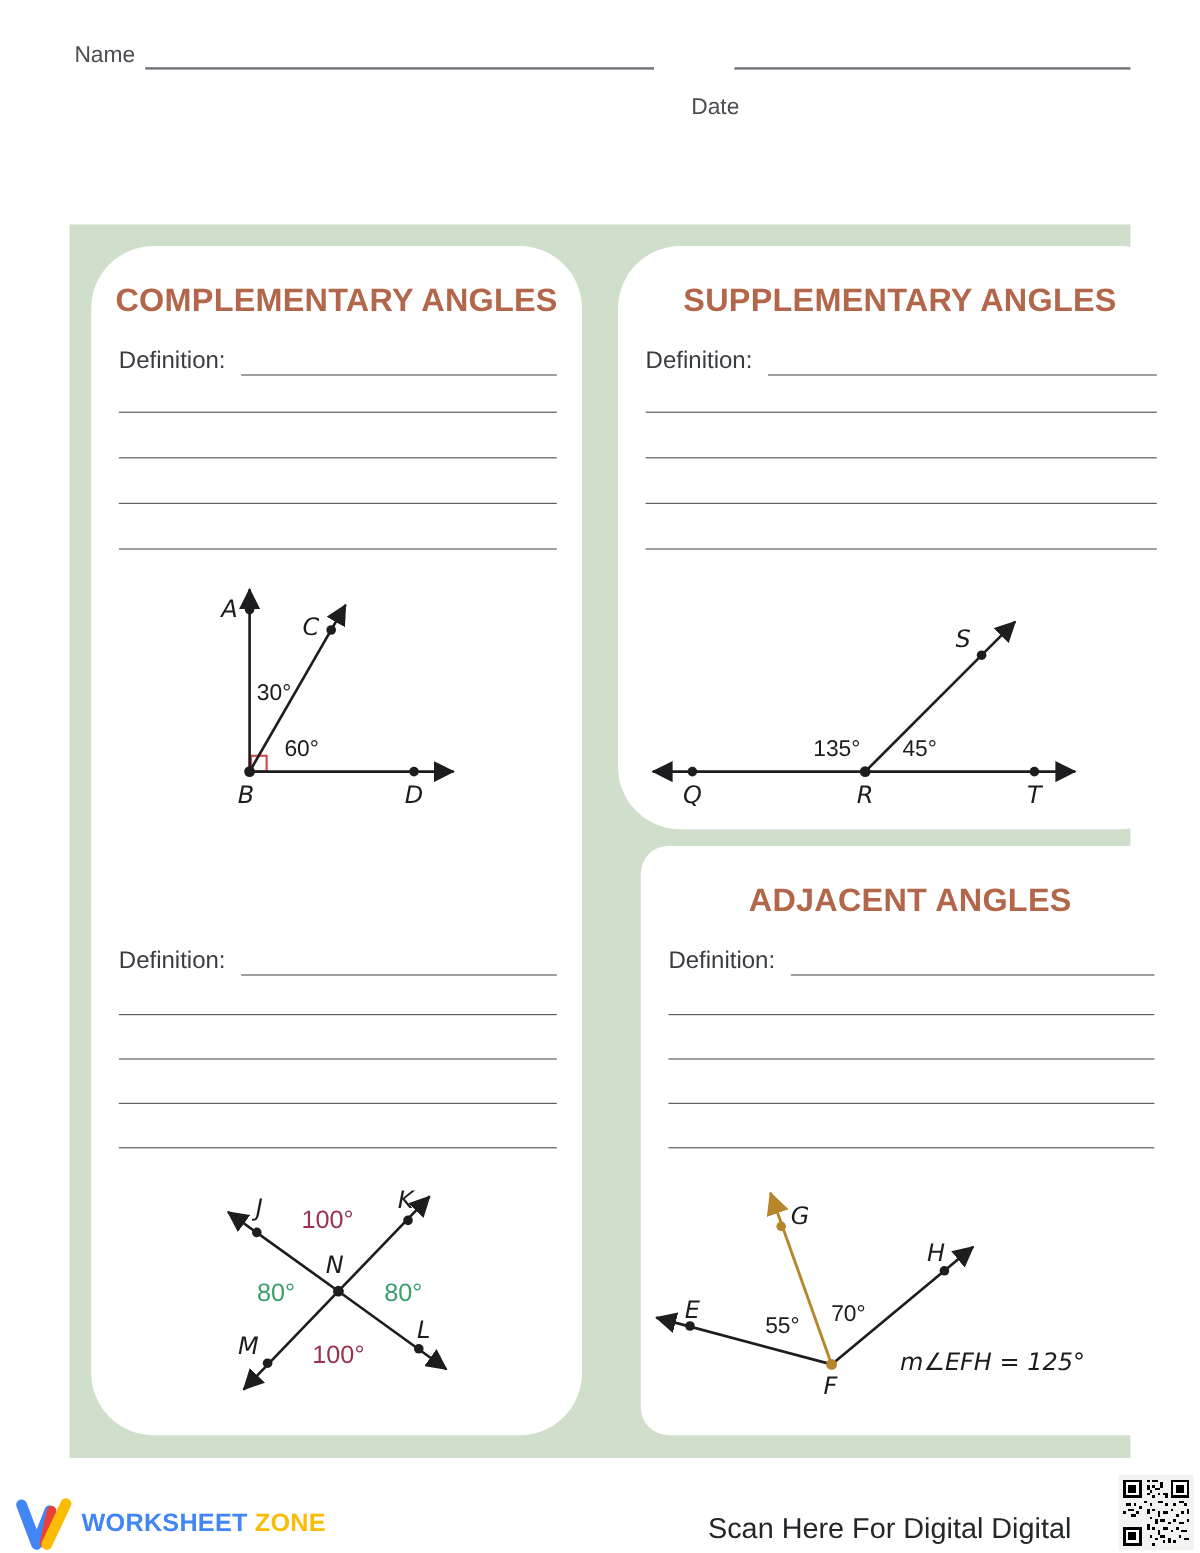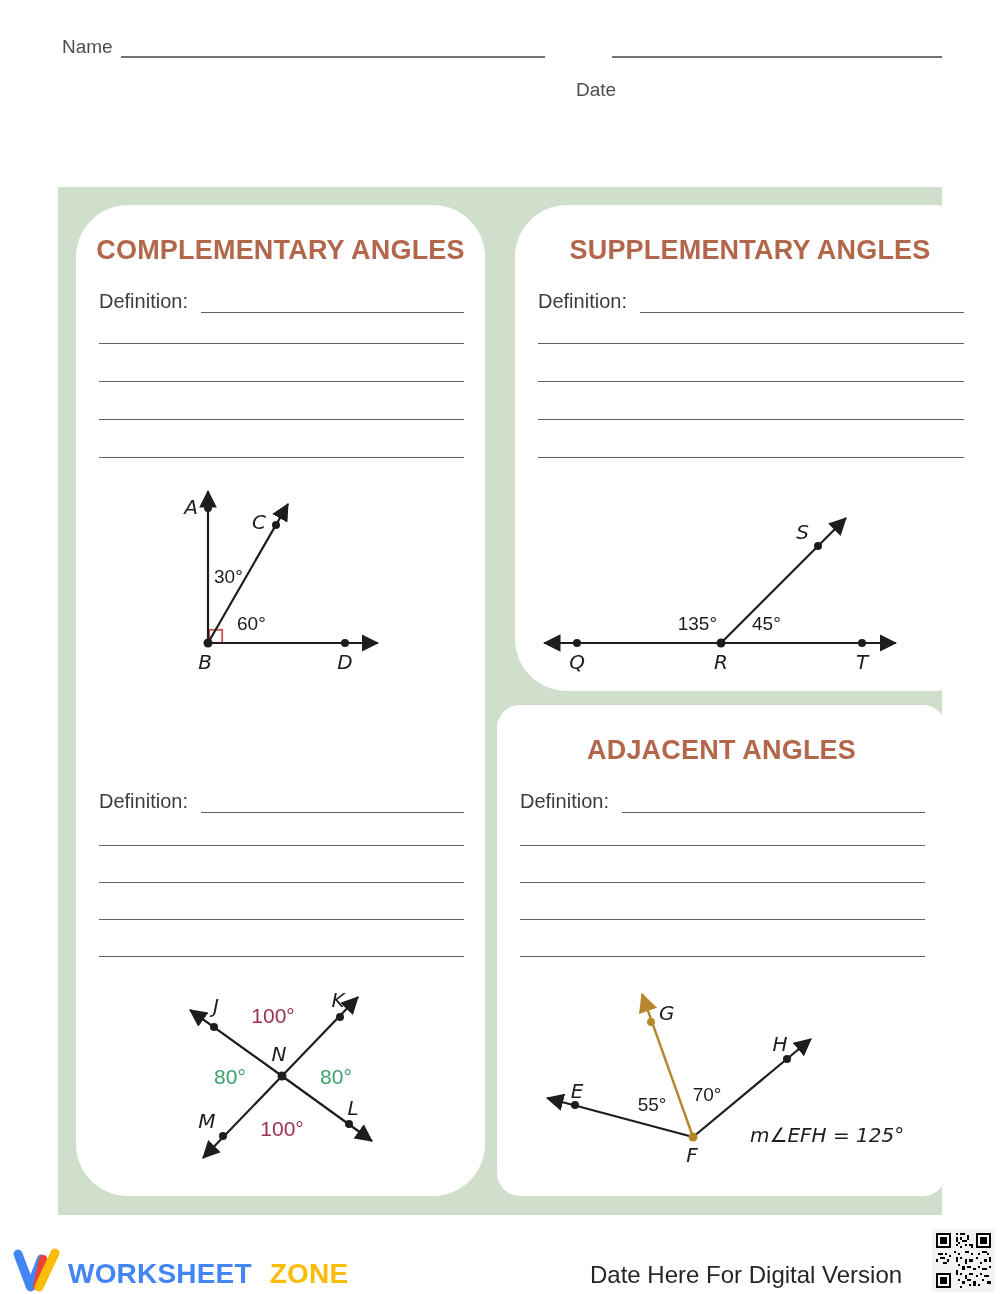--- a/index.html
+++ b/index.html
@@ -44,23 +44,23 @@
   .ang { font-family:"Liberation Sans", sans-serif; font-size:19px; fill:#1d1d1f; }
   .ang-big { font-family:"Liberation Sans", sans-serif; font-size:21px; }
   .txt-maroon { fill:var(--maroon,#9c3150); }
   .txt-green { fill:var(--angle_green,#3ca06a); }
   .ra-marker { fill:none; stroke:var(--marker_red,#c9504a); stroke-width:1.8; }
   .arrowhead { fill:#1d1d1f; }
   .arrowhead-gold { fill:var(--gold,#b5862b); }
   .eq { font-family:"DejaVu Sans", sans-serif; font-style:italic; font-size:20px; fill:#1d1d1f; }
 
   
-  .brand-word { font-size:28px; font-weight:900; letter-spacing:.2px; }
+  .brand-word { font-size:21px; font-weight:900; letter-spacing:.2px; }
   .brand-worksheet { color:var(--logo_blue,#4285f4); }
-  .brand-zone { color:var(--logo_yellow,#fbbc05); margin-left:18px; }
+  .brand-zone { color:var(--logo_yellow,#fbbc05); margin-left:6px; }
   .scan-text { font-size:24px; color:#24272a; }
   .qr-wrap { background:#f3f3f1; padding:4px; }
 </style>
 </head>
 <body>
 
 <div class="page">
 
   <svg width="0" height="0" class="abs" aria-hidden="true">
     <defs>
@@ -154,21 +154,21 @@
     <text x="338" y="1007" text-anchor="middle" class="pt">K</text>
     <text x="279" y="1061" text-anchor="middle" class="pt">N</text>
     <text x="207" y="1128" text-anchor="middle" class="pt">M</text>
     <text x="353" y="1115" text-anchor="middle" class="pt">L</text>
     <text x="273" y="1023" text-anchor="middle" class="ang-big txt-maroon">100°</text>
     <text x="230" y="1084" text-anchor="middle" class="ang-big txt-green">80°</text>
     <text x="336" y="1084" text-anchor="middle" class="ang-big txt-green">80°</text>
     <text x="282" y="1136" text-anchor="middle" class="ang-big txt-maroon">100°</text>
   </svg>
 
-  <div class="card" style="left:497px; top:705px; width:449px; height:491px;border-radius:23px;">
+  <div class="card" style="left:534px; top:705px; width:449px; height:491px;border-radius:23px;">
     <h2 class="card-title">ADJACENT ANGLES</h2>
     <span class="def-label">Definition:</span>
     <div class="def-line"></div>
     <div class="rule" style="top:140px;"></div>
     <div class="rule" style="top:177px;"></div>
     <div class="rule" style="top:214px;"></div>
     <div class="rule" style="top:251px;"></div>
   </div>
   <svg class="abs" style="left:538px; top:988px;" width="362" height="180" viewBox="538 988 362 180">
     <line x1="693" y1="1137" x2="547" y2="1098" class="geo" marker-end="url(#arw)"></line>
@@ -188,21 +188,21 @@
   </svg>
 
   <svg class="abs" style="left:13px; top:1246px;" width="50" height="47" viewBox="0 0 50 47">
     <path d="M5,8 L17.5,41 L28.5,13" stroke="var(--logo_blue,#4285f4)" stroke-width="9" stroke-linecap="round" stroke-linejoin="round" fill="none"></path>
     <path d="M30,13 L24,40" stroke="var(--logo_red,#ea4335)" stroke-width="8" stroke-linecap="round" fill="none"></path>
     <path d="M26,41 L42,7" stroke="var(--logo_yellow,#fbbc05)" stroke-width="9" stroke-linecap="round" fill="none"></path>
   </svg>
   <div class="abs" style="left:68px; top:1258px; white-space:nowrap;">
     <span class="brand-word brand-worksheet">WORKSHEET</span><span class="brand-word brand-zone">ZONE</span>
   </div>
-  <span class="abs scan-text" style="left:590px; top:1261px;">Date Here For Digital Version</span>
+  <span class="abs scan-text" style="left:590px; top:1261px;">Scan Here For Digital Digital</span>
   <div class="abs qr-wrap" style="left:932px; top:1229px; width:63px; height:63px;">
     <svg width="55" height="55" viewBox="0 0 25 25" shape-rendering="crispEdges">
       <rect x="0" y="0" width="25" height="25" fill="#f3f3f1"></rect>
 
       <rect x="0" y="0" width="7" height="7" fill="#000"></rect>
         <rect x="1" y="1" width="5" height="5" fill="#fff"></rect>
         <rect x="2" y="2" width="3" height="3" fill="#000"></rect>
       <rect x="18" y="0" width="7" height="7" fill="#000"></rect>
         <rect x="19" y="1" width="5" height="5" fill="#fff"></rect>
         <rect x="20" y="2" width="3" height="3" fill="#000"></rect>

